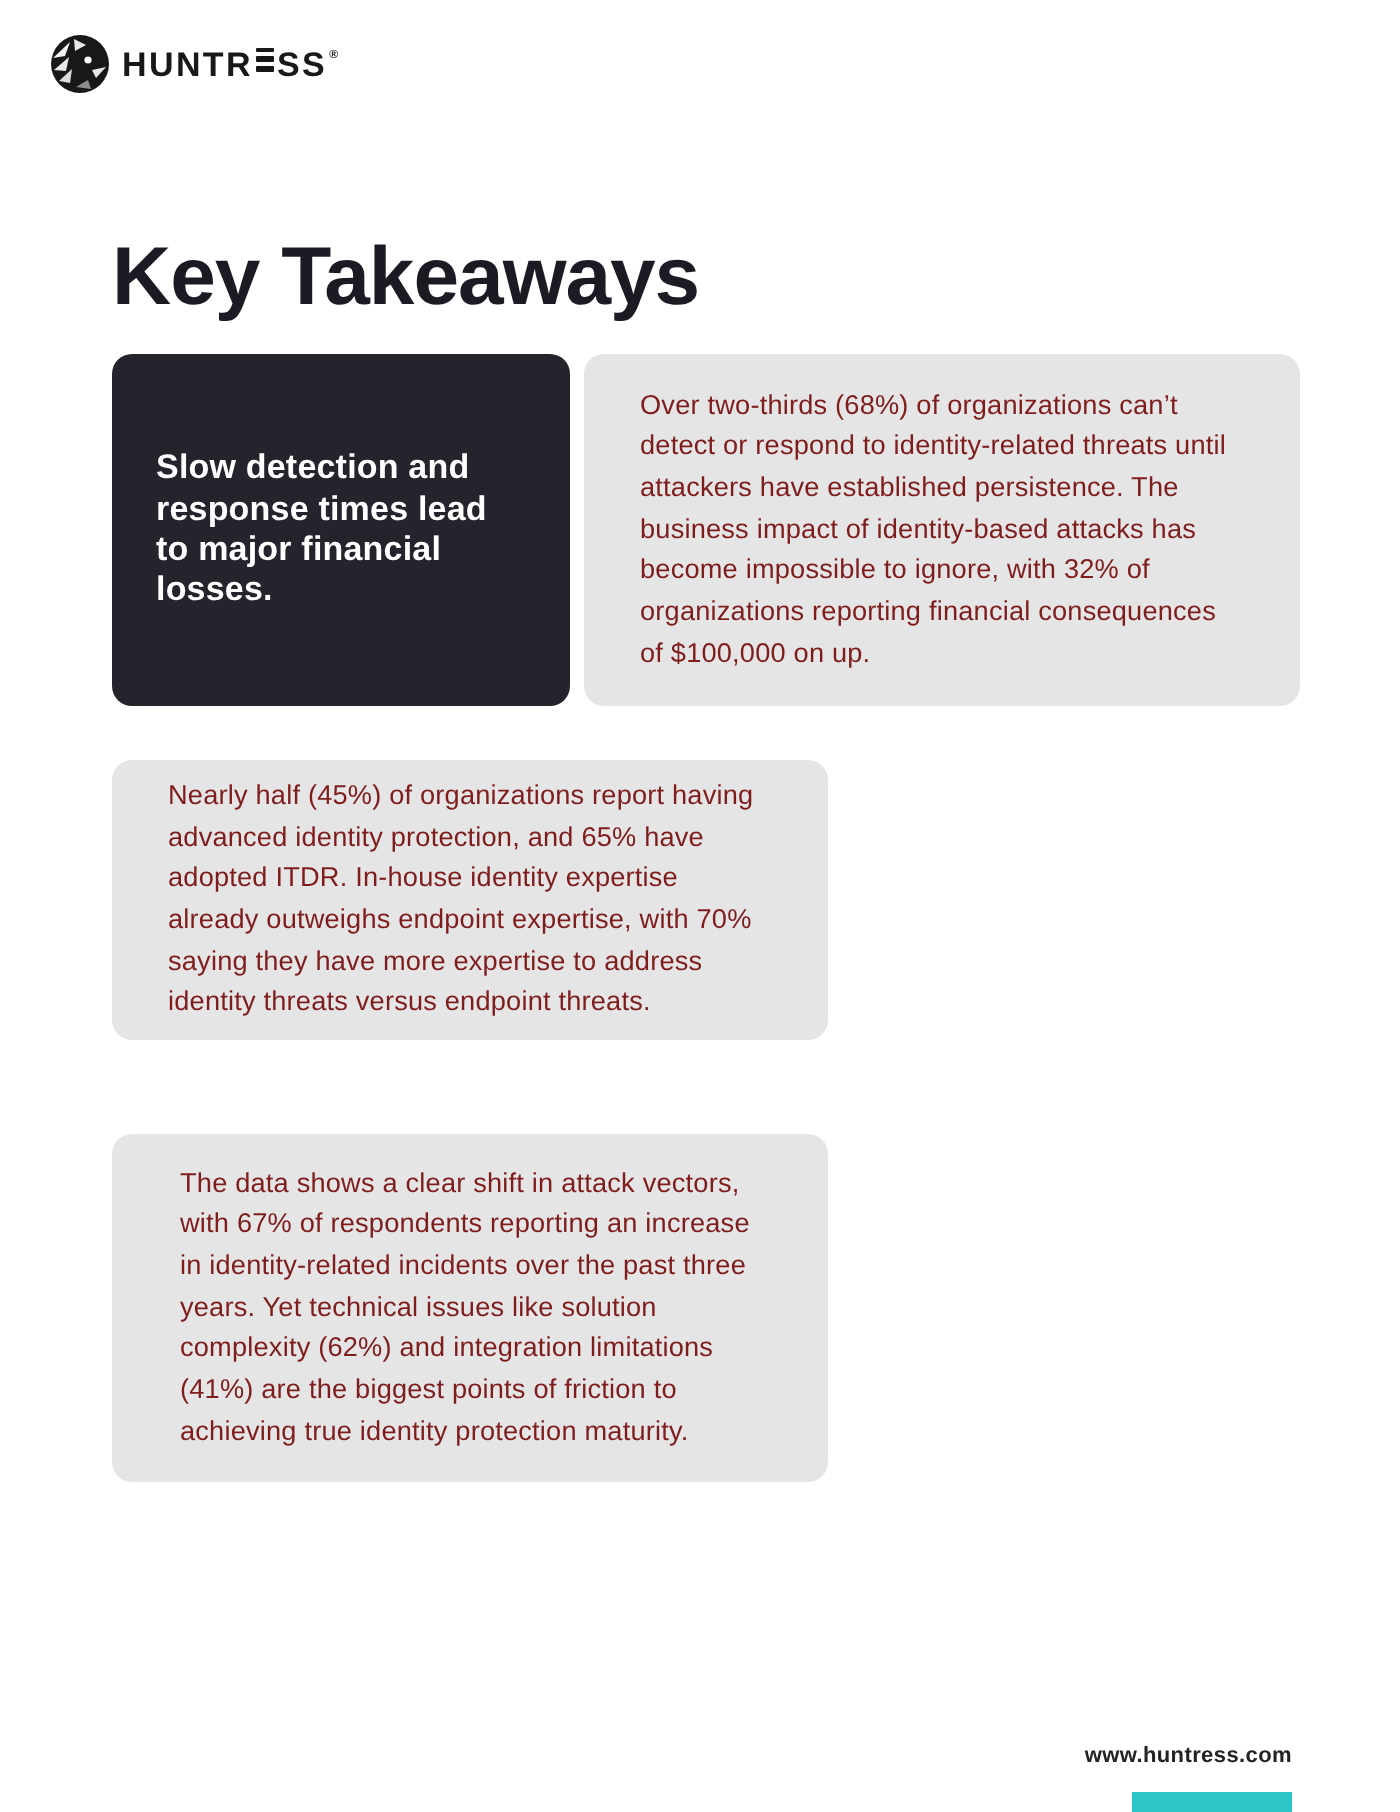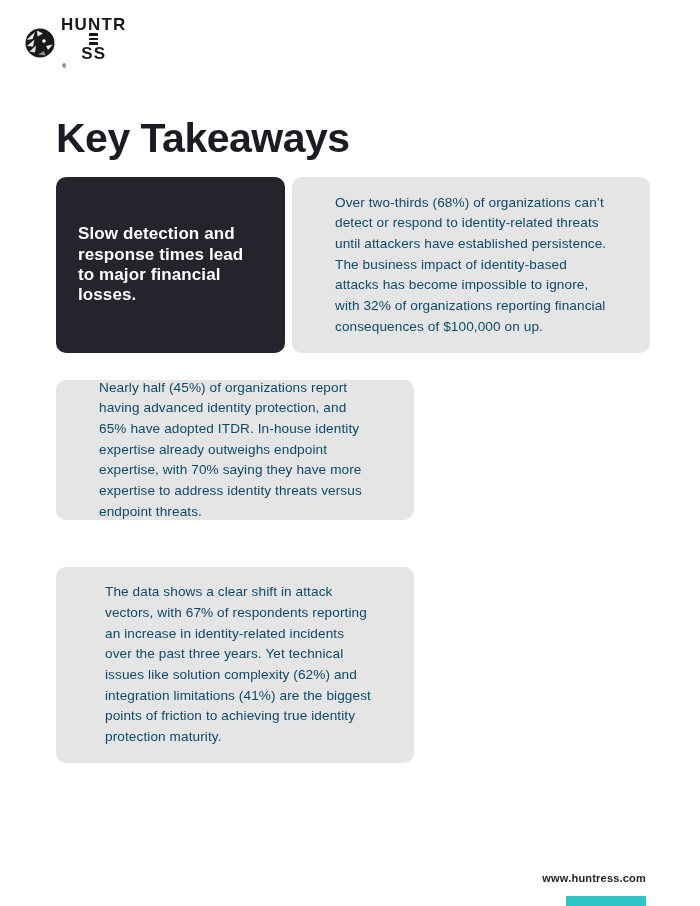--- a/index.html
+++ b/index.html
@@ -2,46 +2,46 @@
 <html><head>
 <meta charset="utf-8">
 <style>
   html,body{margin:0;padding:0;background:#ffffff;}
   body{font-family:"Liberation Sans", sans-serif; -webkit-font-smoothing:antialiased;}
   .page{position:relative;width:700px;height:906px;background:#ffffff;overflow:hidden;}
 
   
   .logo{position:absolute;left:24px;top:16px;display:flex;align-items:center;gap:5px;}
   .logo-icon{width:32px;height:32px;display:block;}
-  .logo-word{display:flex;align-items:center;font-weight:700;font-size:17px;
-             letter-spacing:1.2px;color:#181818;line-height:1;flex-direction:column;}
+  .logo-word{display:flex;font-weight:700;font-size:17px;
+             letter-spacing:1.2px;color:#181818;line-height:1;}
   .logo-e{display:inline-flex;flex-direction:column;justify-content:space-between;
           height:12px;width:9px;margin:0 1.5px;}
   .logo-e span{display:block;height:2.6px;background:#181818;border-radius:0.5px;}
   .logo-tm{font-size:6px;color:#181818;align-self:flex-start;margin-left:1px;margin-top:1px;}
 
   
   .page-title{position:absolute;left:56px;top:90px;font-size:41px;font-weight:800;
               color:#1b1c23;letter-spacing:-0.5px;line-height:1.05;}
 
   
   .row{position:absolute;left:56px;display:flex;}
   .row-1{top:177px;} .row-2{top:380px;} .row-3{top:567px;}
 
   .card-dark{width:229px;background:#23242c;border-radius:10px;display:flex;
              align-items:center;box-sizing:border-box;padding:20px 24px 20px 22px;
              margin-right:7px;flex:none;}
   .card-dark h3{margin:0;color:#ffffff;font-size:17px;font-weight:700;line-height:1.2;
                 letter-spacing:0.1px;}
   .card-light{width:358px;background:#e5e5e5;border-radius:10px;display:flex;
               align-items:center;box-sizing:border-box;padding:24px 28px;flex:none;}
-  .card-light p{margin:15px;color:#0c4a6e;font-size:13.6px;line-height:1.52;
+  .card-light p{margin:0;color:#7f1d1d;font-size:13.6px;line-height:1.52;
                 letter-spacing:0.1px;}
 
-  .h-1{height:176px;} .h-2{height:140px;} .h-3{height:196px;padding-left:34px;}
+  .h-1{height:176px;} .h-2{height:140px;} .h-3{height:174px;padding-left:34px;}
 
   
   .footer-url{position:absolute;right:54px;top:872px;font-size:11px;font-weight:700;
               color:#232323;letter-spacing:0.2px;text-decoration:none;}
   .footer-bar{position:absolute;right:54px;top:896px;width:80px;height:10px;background:#2cc5c8;}
 </style>
 </head>
 <body>
 
 <div class="page">

